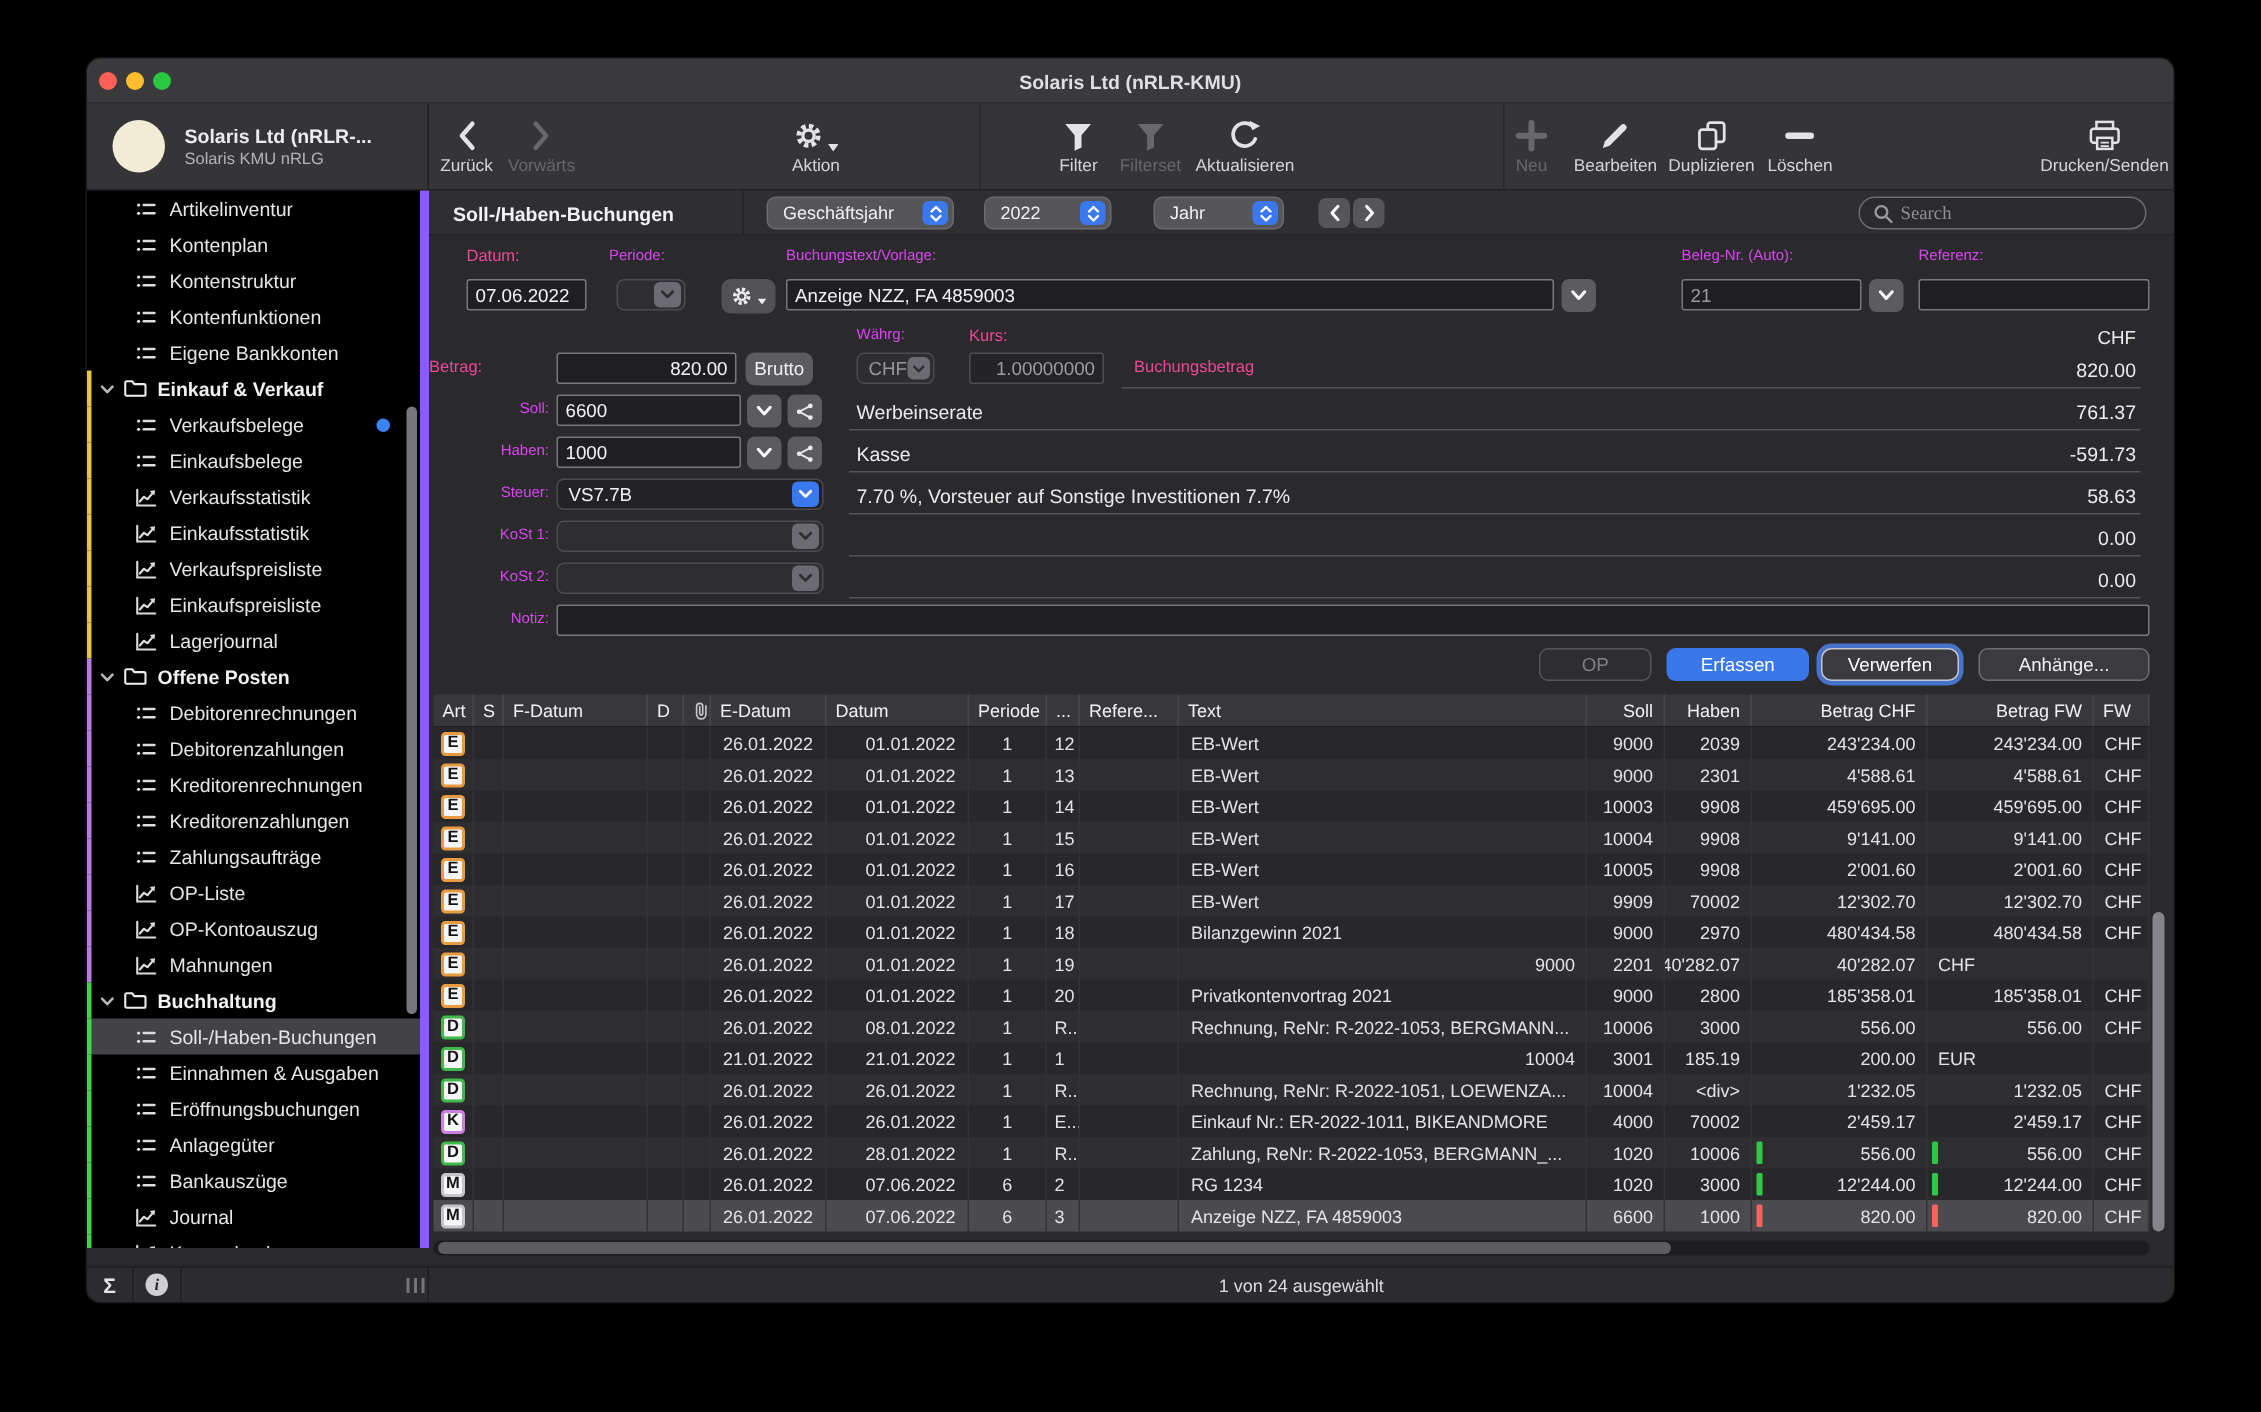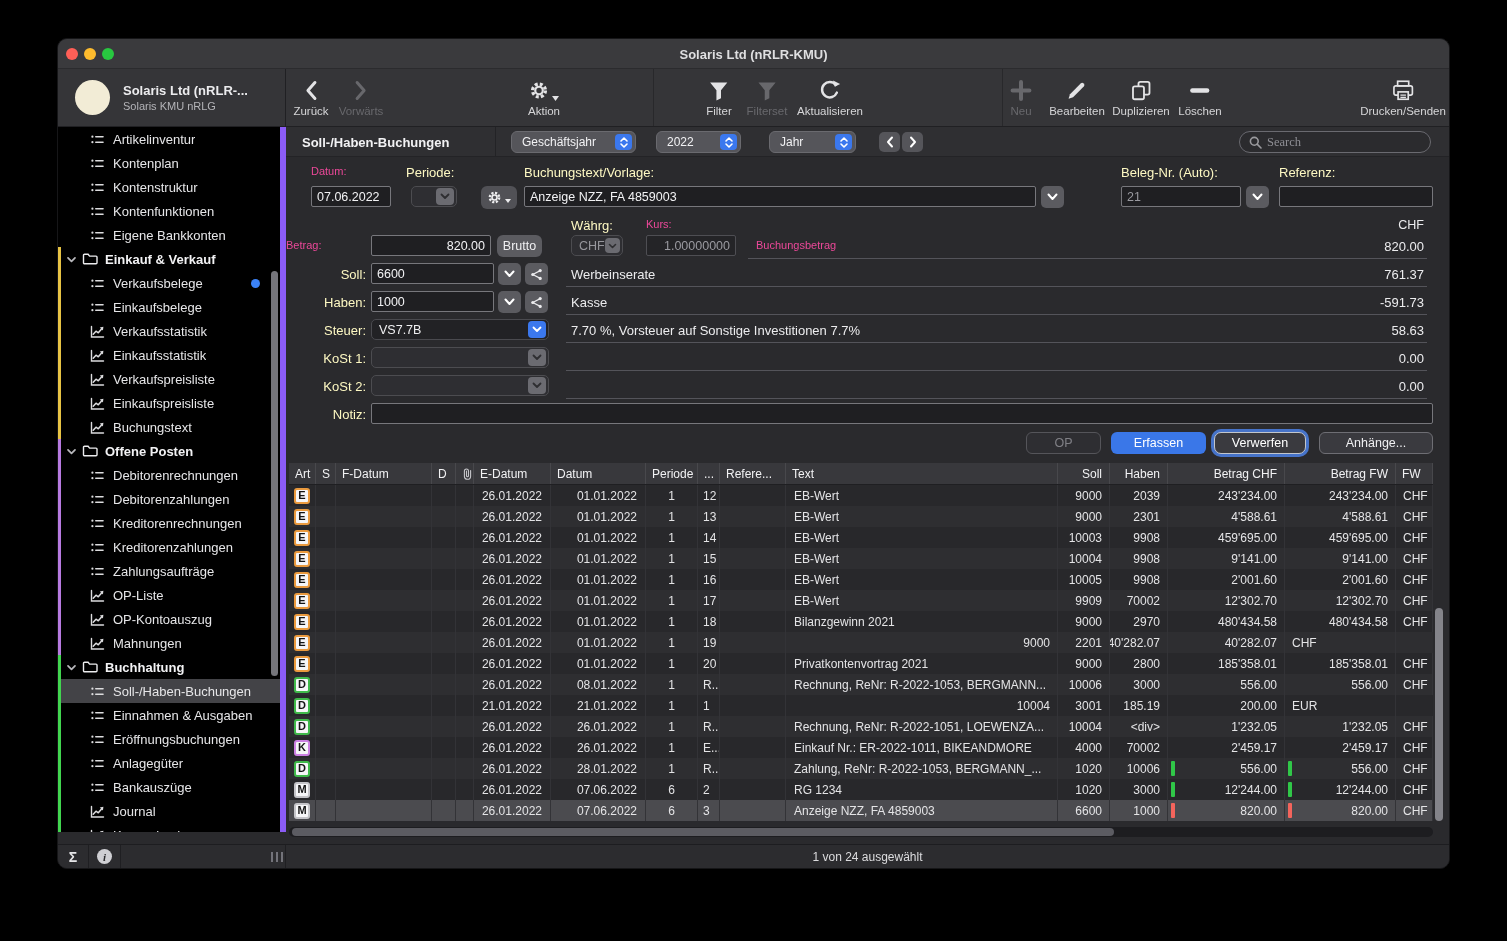--- a/index.html
+++ b/index.html
@@ -50,21 +50,21 @@
 .mselect{position:absolute;top:4px;height:22px;background:#55555a;border:1px solid #6a6a6f;border-radius:6px;
  display:flex;align-items:center;justify-content:space-between;padding:0 3px 0 10px;color:#f2f2f4;font-size:12px}
 .stepper{width:17px;height:16px;border-radius:4px;background:#3b78ee;display:flex;align-items:center;justify-content:center;margin-left:6px;flex:0 0 auto}
 .navbtn{position:absolute;top:5px;width:21px;height:20px;border-radius:5px;background:#55555a;color:#ececf0;display:flex;align-items:center;justify-content:center}
 .searchbox{position:absolute;right:18px;top:4px;width:192px;height:22px;border:1px solid #6a6a70;border-radius:11px;
  display:flex;align-items:center;padding:0 9px;gap:5px;background:#2b2b2e}
 .searchbox input{background:transparent;border:0;outline:0;color:#e8e8ea;font-size:12.5px;width:100%;font-family:Liberation Serif, serif}
 .searchbox input::placeholder{color:#8e8e94}
 
 
-.flab{position:absolute;font-size:13px;color:#fef9c3;white-space:nowrap}
+.flab{position:absolute;font-size:10px;color:#d946ef;white-space:nowrap}
 .wlab{position:absolute;font-size:11px;color:#ec4899;white-space:nowrap}
 .tin{position:absolute;height:21px;background:#1f1f22;border:1px solid #77777c;border-radius:2px;color:#f2f2f4;
  font-size:12.5px;padding:0 5px;font-family:inherit;outline:none}
 .tin.gray{color:#9a9aa0}
 .tin.num{text-align:right}
 .vbtn{position:absolute;width:23px;height:22px;border-radius:5px;background:#5b5b60;display:flex;align-items:center;justify-content:center}
 .gearbtn{position:absolute;left:195px;top:59px;width:36px;height:23px;border-radius:6px;background:#515156;
  display:flex;align-items:center;justify-content:center;gap:3px;color:#ececee}
 .combo{position:absolute;height:21px;background:#222225;border:1px solid #55555a;border-radius:5px;
  display:flex;align-items:center;justify-content:space-between;padding:0 2px 0 7px;color:#f0f0f2;font-size:12.5px}
@@ -413,21 +413,21 @@
           </div>
           <div class="sb-row">
             <span class="sb-strip" style="background:#e7c344"></span>
             <span class="sb-ic sb-ind">
               <svg width="15" height="15" viewBox="0 0 15 15">
                 <path d="M1.5 2.5 V13 H13.5" fill="none" stroke="#dcdcde" stroke-width="1.4" stroke-linecap="round"></path>
                 <polyline points="3.2,10.3 6,7.2 8.3,8.8 12,4.4" fill="none" stroke="#dcdcde" stroke-width="1.5" stroke-linecap="round" stroke-linejoin="round"></polyline>
                 <polygon points="9.8,3.4 13.4,2.8 12.9,6.4" fill="#dcdcde"></polygon>
               </svg>
             </span>
-            <span class="sb-label">Buchungstext</span>
+            <span class="sb-label">Lagerjournal</span>
           </div>
           <div class="sb-row sb-group">
             <span class="sb-strip" style="background:#b77ae0"></span>
             <span class="sb-chev">
               <svg width="9" height="9" viewBox="0 0 9 9">
                 <polyline points="1,2.8 4.5,6.4 8,2.8" fill="none" stroke="#b8b8bc" stroke-width="1.7" stroke-linecap="round" stroke-linejoin="round"></polyline>
               </svg>
             </span>
             <span class="sb-ic">
               <svg width="16" height="14" viewBox="0 0 16 14">

